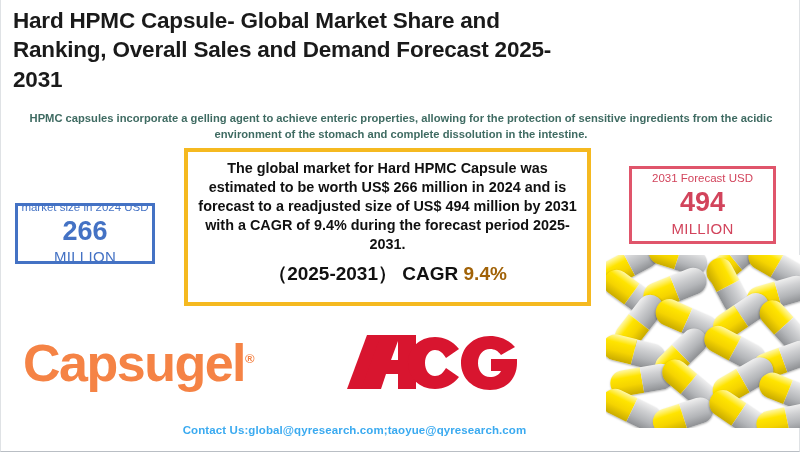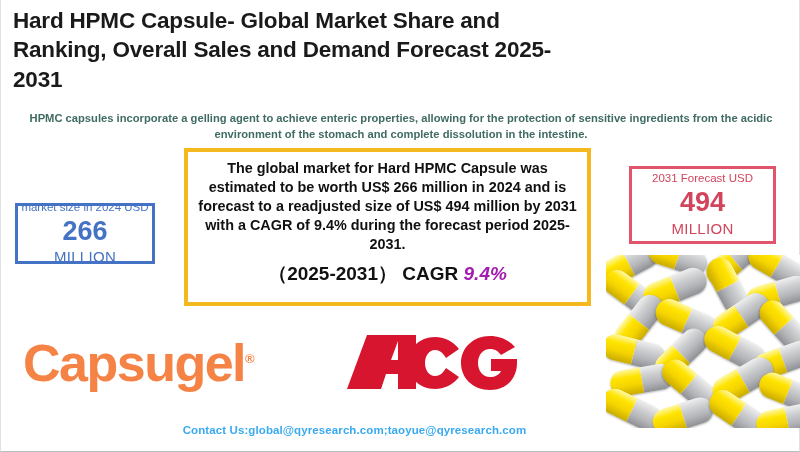--- a/index.html
+++ b/index.html
@@ -142,21 +142,21 @@
     text-align: center;
   }
   .center-box .cagr {
     margin-top: 7px;
     text-align: center;
     font-size: 19px;
     font-weight: bold;
     color: #111;
     white-space: nowrap;
   }
-  .center-box .cagr .pct { color: #a21caf; font-style: italic; }
+  .center-box .cagr .pct { color: #a16207; }
 
   
   .logo-capsugel {
     position: absolute;
     left: 22px; top: 337px;
     font-size: 52px;
     font-weight: bold;
     color: #f58345;
     letter-spacing: -1.5px;
     line-height: 1;

